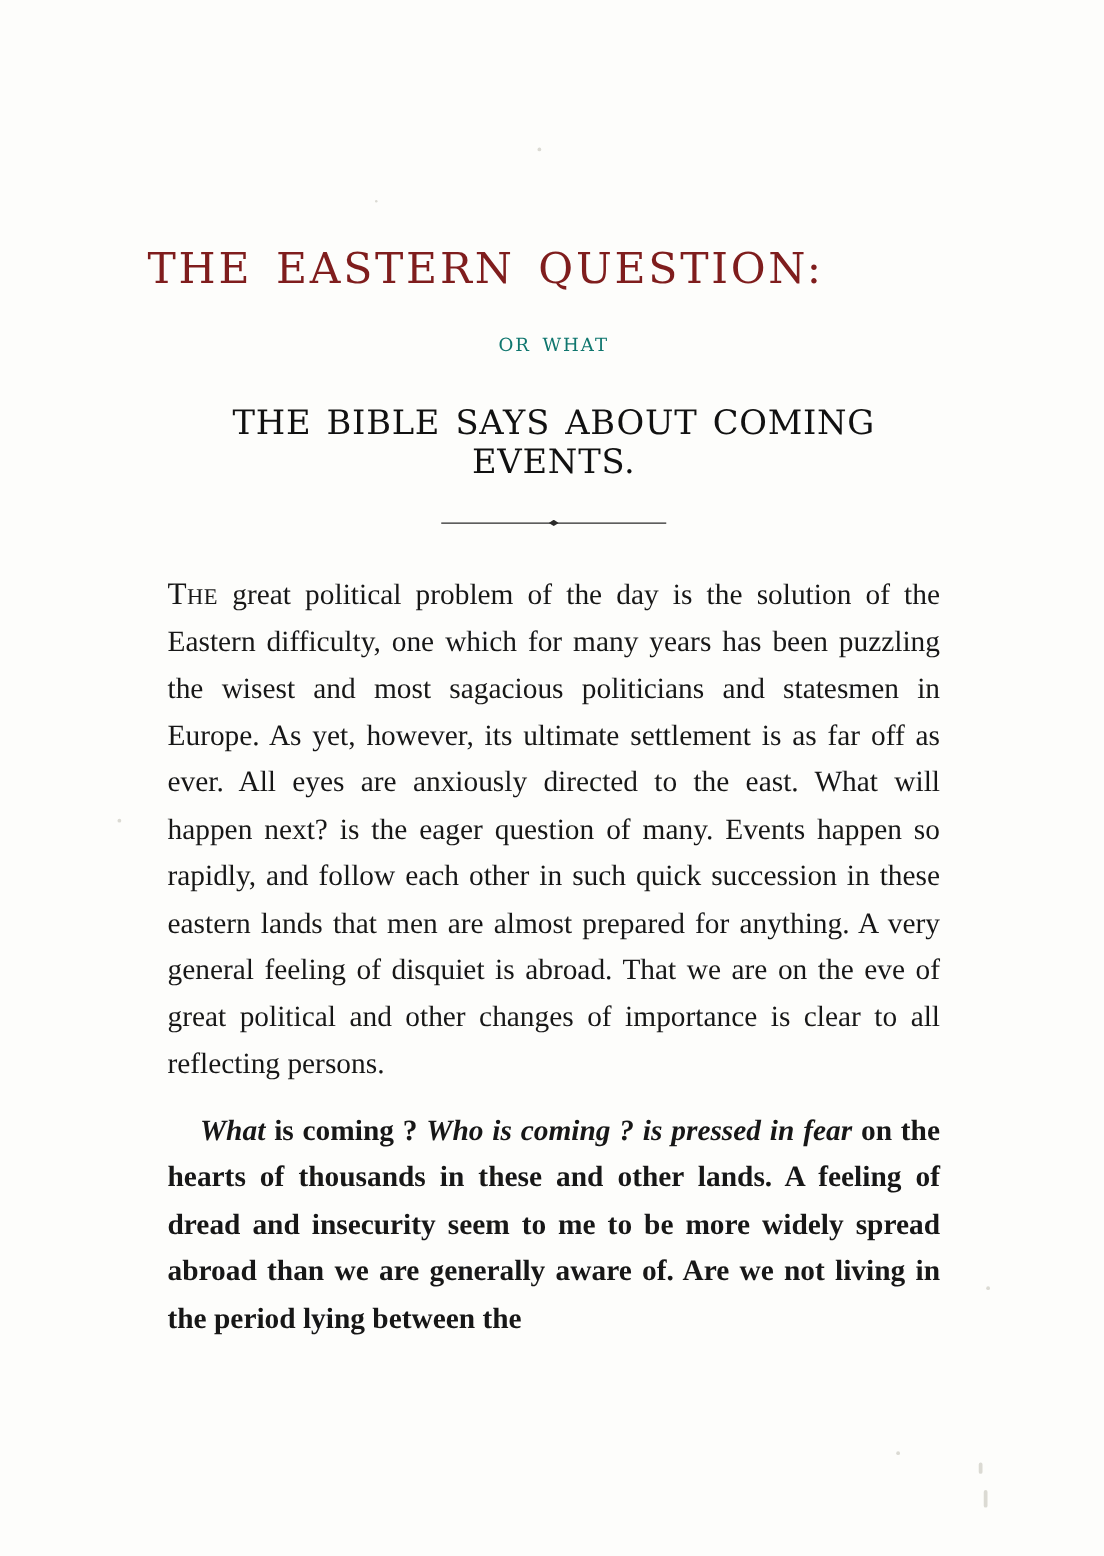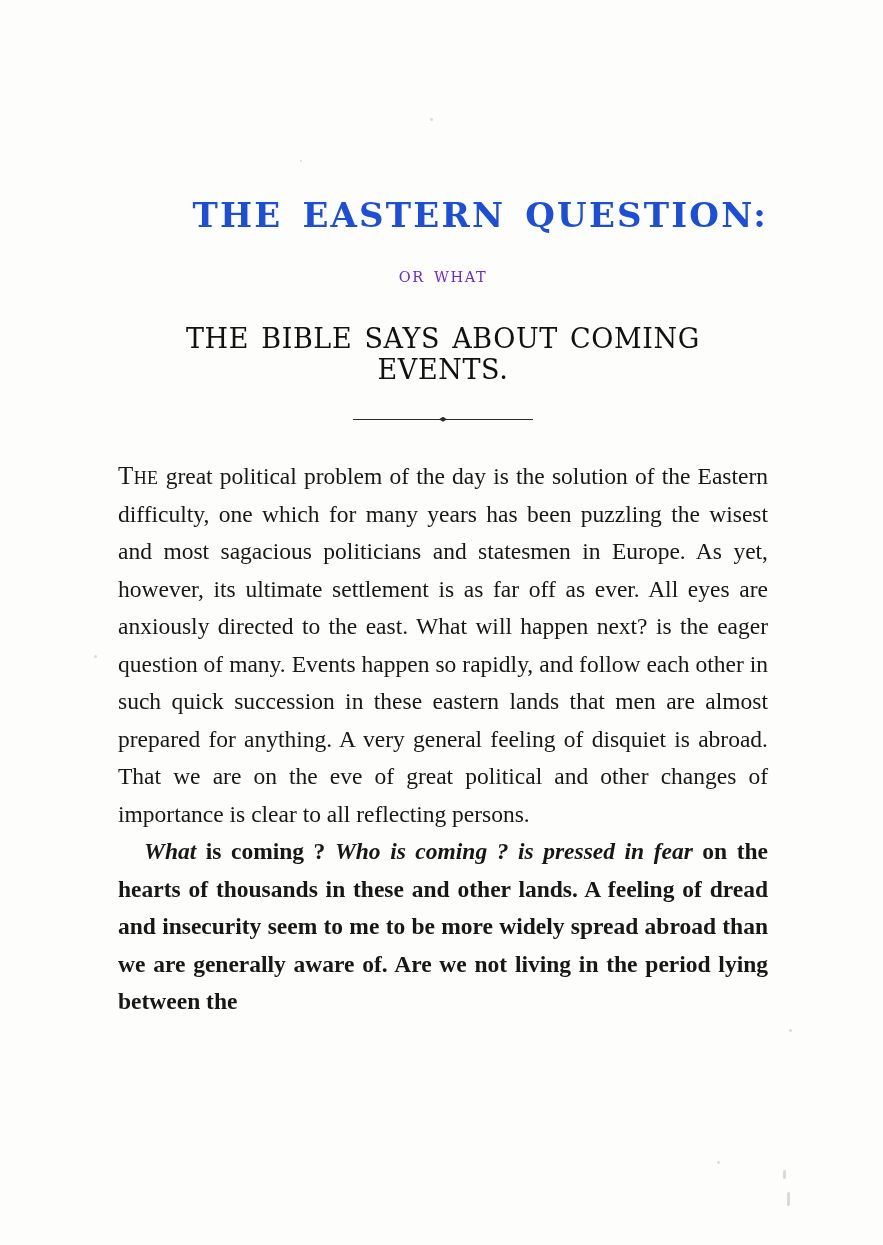--- a/index.html
+++ b/index.html
@@ -25,33 +25,33 @@
   .content {
     position: absolute;
     left: 118px;
     top: 195px;
     width: 650px;
   }
   .title-main {
     font-family: "DejaVu Serif", serif;
     font-size: 34px;
     letter-spacing: 2.2px;
-    text-align: right;
-    font-weight: 700;
-    color: #1d4ed8;
+    text-align: left;
+    font-weight: 400;
+    color: #7f1d1d;
     margin: 0 0 34px 0;
     word-spacing: 6px;
   }
   .title-sub {
     font-family: "DejaVu Serif", serif;
     font-size: 14.5px;
     letter-spacing: 1.6px;
     text-align: center;
     font-weight: 400;
-    color: #6d28d9;
+    color: #0f766e;
     margin: 0 0 38px 0;
     word-spacing: 3px;
   }
   .title-second {
     font-family: "DejaVu Serif", serif;
     font-size: 27px;
     letter-spacing: 0.6px;
     text-align: center;
     font-weight: 400;
     color: #111;
@@ -81,21 +81,21 @@
     width: 8px;
     height: 5px;
     background: #2a2a2a;
     clip-path: polygon(0% 50%, 50% 0%, 100% 50%, 50% 100%);
   }
   p.body-par {
     font-size: 23.5px;
     line-height: 37.5px;
     text-align: justify;
     text-justify: inter-word;
-    margin: 0;
+    margin: 16px;
     color: #171717;
     hyphens: manual;
   }
   p.body-par + p.body-par {
     text-indent: 26px;
     font-weight: bold;
   }
   .smallcaps-lead {
     font-variant: small-caps;
     font-size: 25px;

